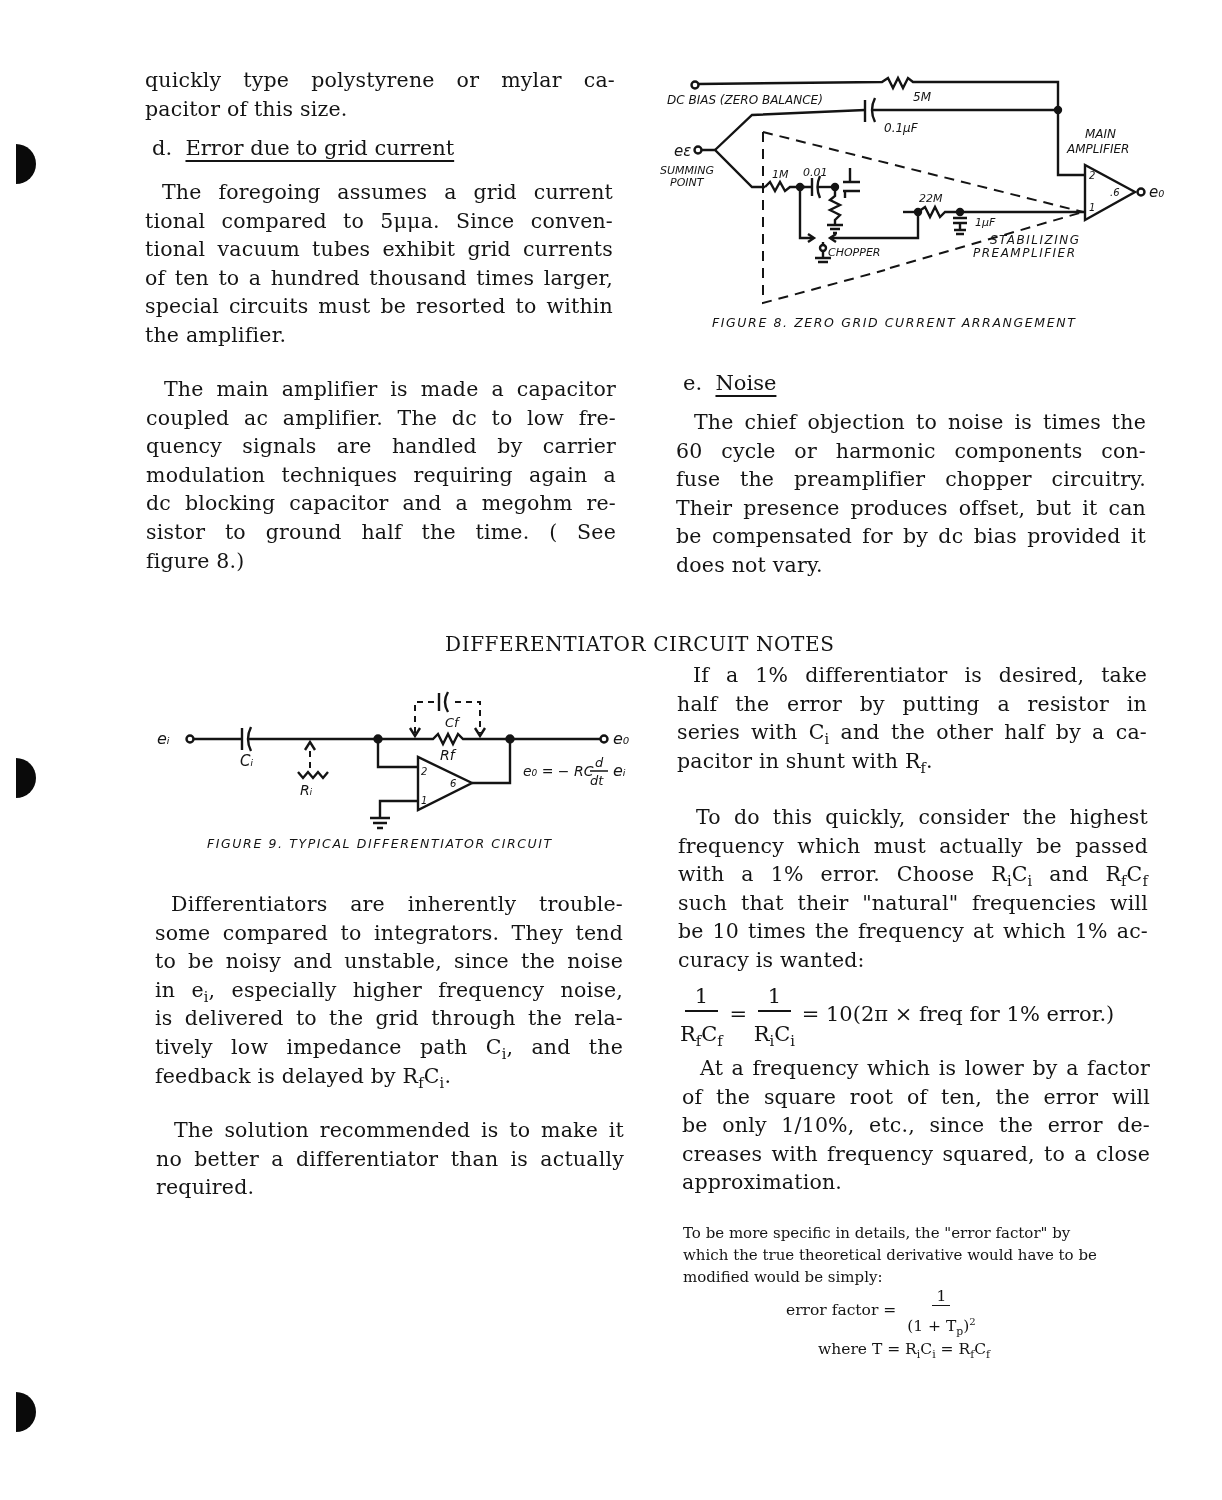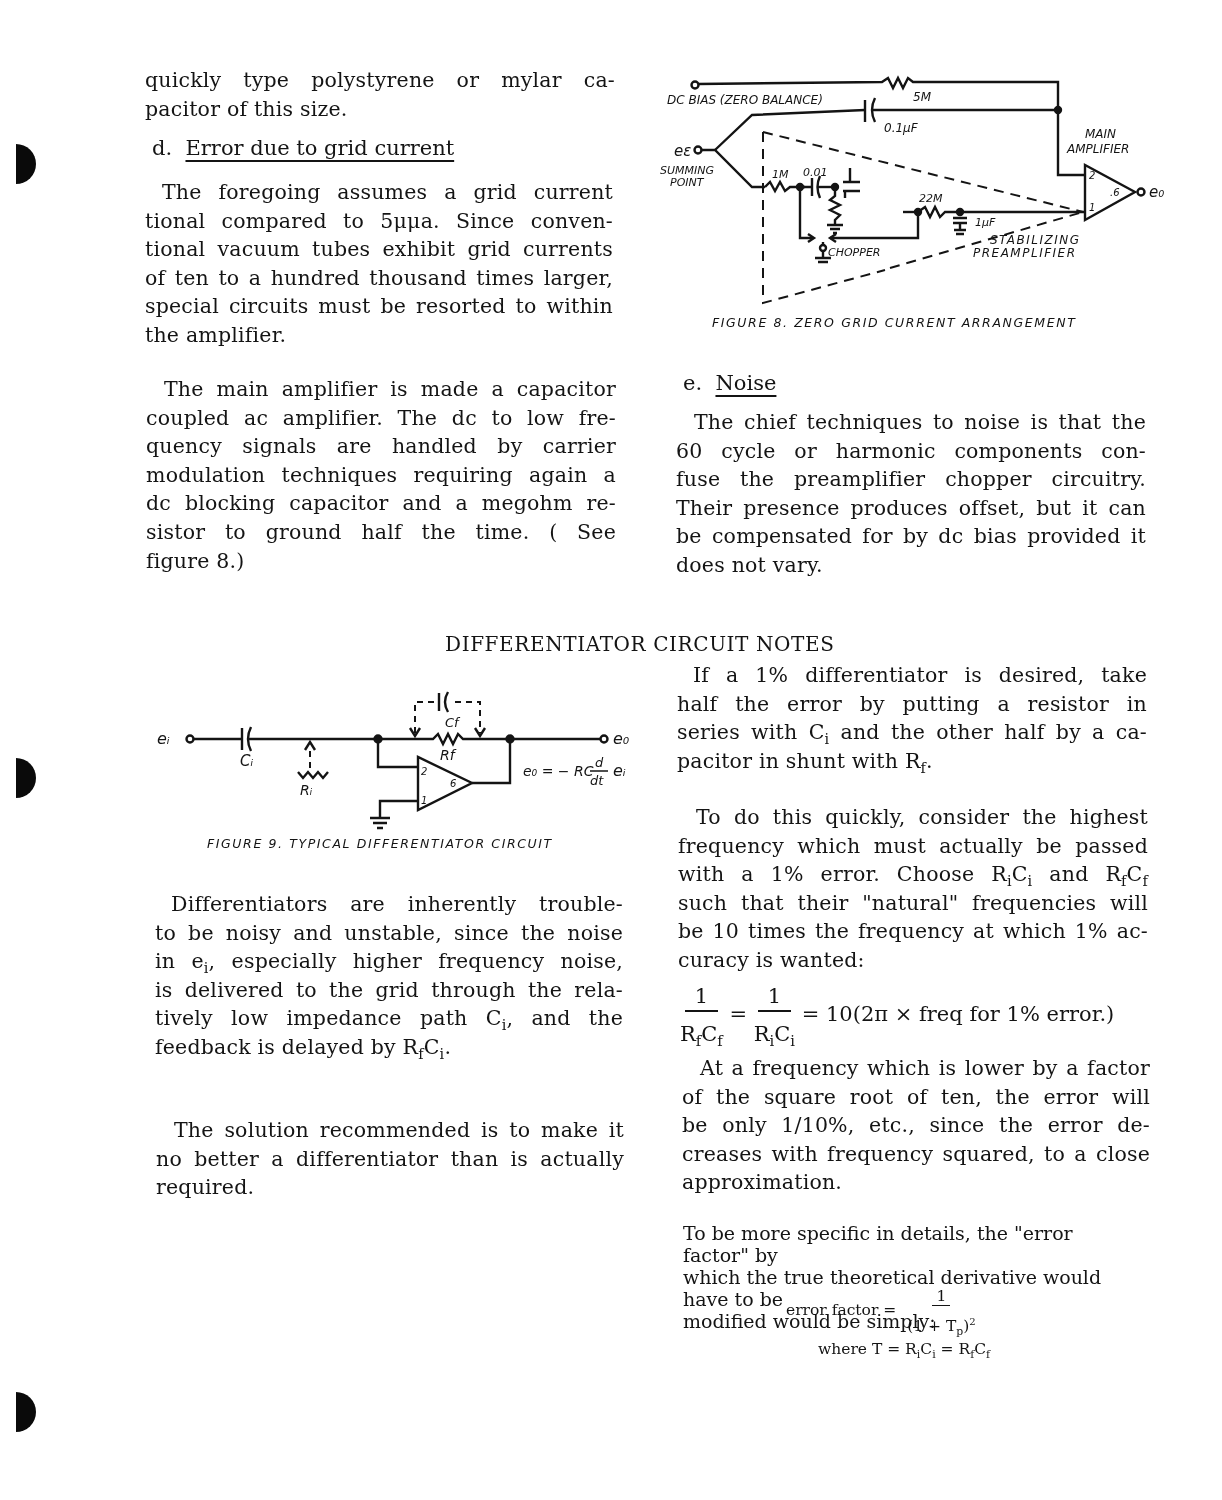--- a/index.html
+++ b/index.html
@@ -12,21 +12,21 @@
   .heading { position:absolute; font-size:21px; }
   .heading u { text-decoration:underline; text-underline-offset:5px; }
   .caption { position:absolute; font-family:"DejaVu Sans", sans-serif; font-style:italic; font-size:12.5px; letter-spacing:1.6px; }
   .section-title { position:absolute; font-size:20px; letter-spacing:0.6px; }
   .punch { position:absolute; width:20px; height:40px; background:#0a0a0a; border-radius:0 20px 20px 0; }
   sub { font-size:0.7em; vertical-align:-0.35em; line-height:0; }
   svg text { font-family:"DejaVu Sans", sans-serif; font-style:italic; fill:#141414; }
   .frac { display:inline-flex; flex-direction:column; align-items:center; vertical-align:middle; }
   .frac .num { border-bottom:2px solid #141414; padding:0 10px 2px 10px; }
   .frac .den { padding-top:10px; }
-  .small { position:absolute; font-size:19px; line-height:22px; }
+  .small { position:absolute; font-size:15px; line-height:22px; }
 </style>
 </head>
 <body>
 
 <div class="punch" style="left:16px;top:144px;"></div>
 <div class="punch" style="left:16px;top:758px;"></div>
 <div class="punch" style="left:16px;top:1392px;"></div>
 
 <div class="para" style="left:145px;top:66px;width:470px;">
   <span class="ln">quickly type polystyrene or mylar ca-</span>
@@ -125,21 +125,21 @@
     <text x="450" y="136" font-size="10" font-style="normal">.6</text>
     <text x="489" y="137" font-size="15">e₀</text>
   </g>
 </svg>
 <div class="caption" style="left:712px;top:315px;">FIGURE 8. ZERO GRID CURRENT ARRANGEMENT</div>
 
 <div class="heading" style="left:683px;top:371px;">
   <span>e.</span>&nbsp;&nbsp;<u>Noise</u>
 </div>
 <div class="para" style="left:676px;top:408px;width:470px;">
-  <span class="ln" style="padding-left:18px;">The chief techniques to noise is that the</span>
+  <span class="ln" style="padding-left:18px;">The chief objection to noise is times the</span>
   <span class="ln">60 cycle   or harmonic   components con-</span>
   <span class="ln">fuse the preamplifier chopper circuitry.</span>
   <span class="ln">Their presence produces offset, but it can</span>
   <span class="ln">be compensated for by dc bias provided it</span>
   <span class="ln last">does not vary.</span>
 </div>
 
 <div class="section-title" style="left:445px;top:632px;">DIFFERENTIATOR CIRCUIT NOTES</div>
 
 <svg class="abs" style="left:150px;top:680px;" width="490" height="150" viewBox="0 0 490 150">
@@ -185,20 +185,21 @@
     <text x="445" y="87" font-size="13">d</text>
     <line x1="440" y1="91" x2="458" y2="91" stroke="#141414" stroke-width="1.5"></line>
     <text x="440" y="105" font-size="13">dt</text>
     <text x="463" y="96" font-size="16">eᵢ</text>
   </g>
 </svg>
 <div class="caption" style="left:207px;top:836px;">FIGURE 9. TYPICAL DIFFERENTIATOR CIRCUIT</div>
 
 <div class="para" style="left:155px;top:890px;width:468px;">
   <span class="ln" style="padding-left:16px;">Differentiators are inherently trouble-</span>
+  <span class="ln">some compared to integrators. They tend</span>
   <span class="ln">to be noisy and unstable, since the noise</span>
   <span class="ln"><span>in e</span><sub>i</sub><span>, especially higher frequency noise,</span></span>
   <span class="ln">is delivered to the grid through the rela-</span>
   <span class="ln"><span>tively low impedance path C</span><sub>i</sub><span>, and the</span></span>
   <span class="ln last"><span>feedback is delayed by R</span><sub>f</sub><span>C</span><sub>i</sub><span>.</span></span>
 </div>
 
 <div class="para" style="left:156px;top:1116px;width:468px;">
   <span class="ln" style="padding-left:18px;">The solution recommended is to make it</span>
   <span class="ln">no better a differentiator than is actually</span>

